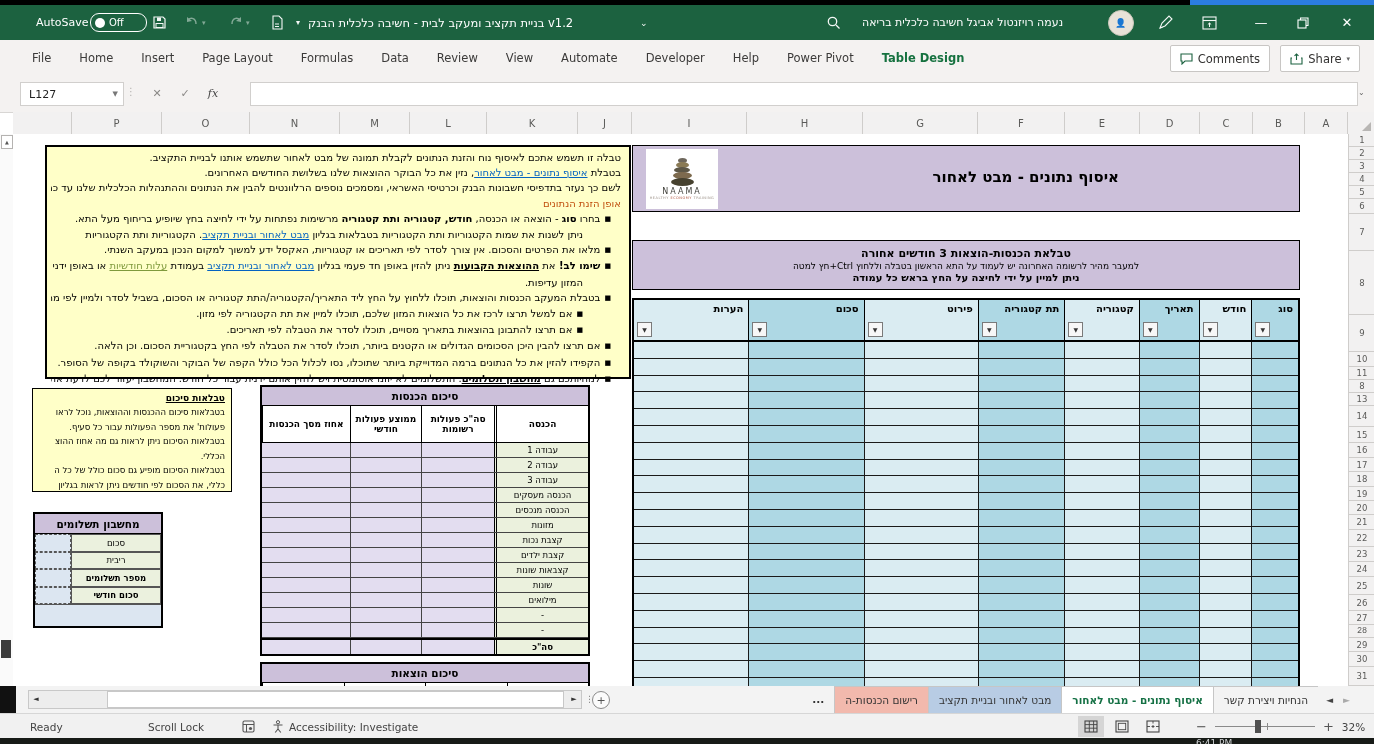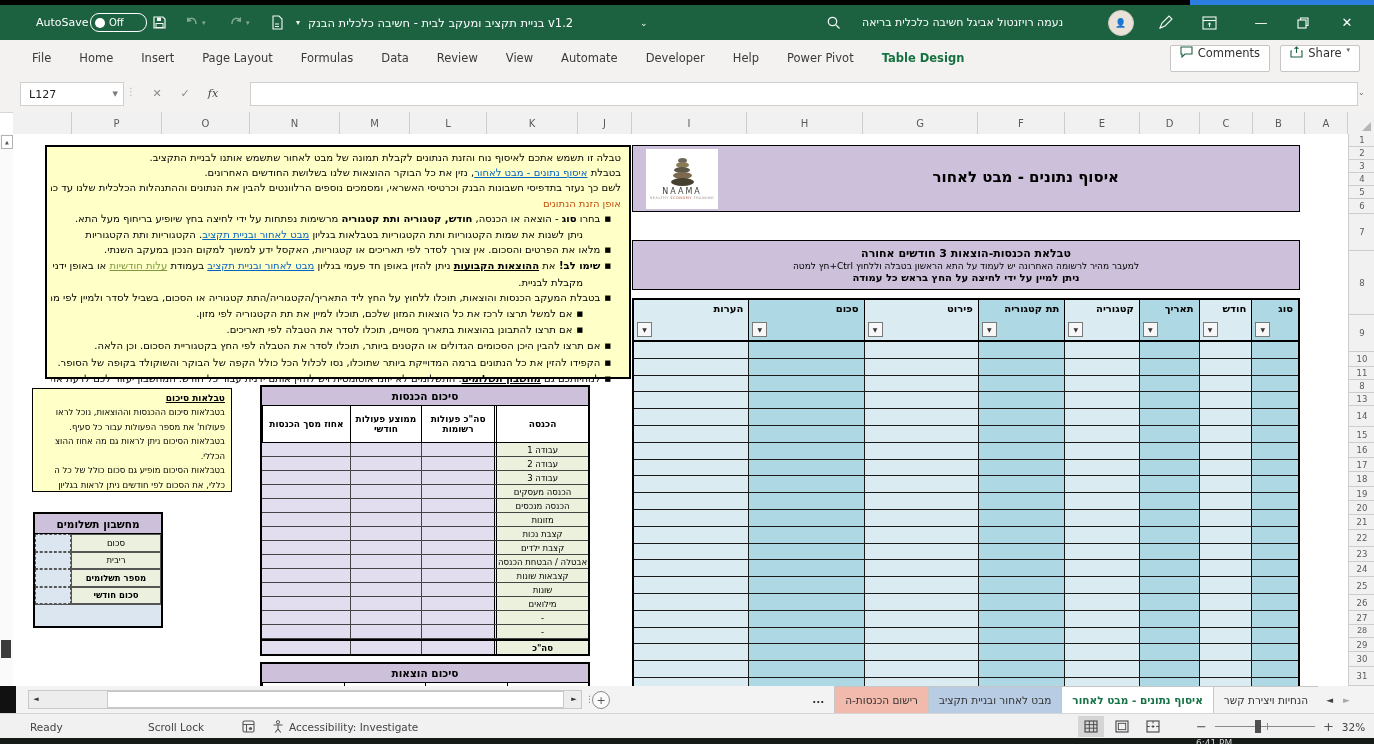--- a/index.html
+++ b/index.html
@@ -21,21 +21,21 @@
   #user-name{font-size:11px;direction:rtl;}
   #avatar{width:24px;height:24px;border-radius:50%;background:#e8e2d8;border:1px solid #cfc9bd;
           display:flex;align-items:center;justify-content:center;color:#6b5d46;font-size:9px;}
   .winbtn{width:34px;justify-content:center;font-size:13px;}
   
   #ribbon{top:40px;left:0;width:1374px;height:36px;background:#f4f2f1;border-bottom:1px solid #e1dfdd;}
   #ribbon-tabs{position:absolute;left:18px;top:0;height:36px;display:flex;align-items:center;gap:0;}
   .rtab{padding:0 14px;font-size:11.5px;color:#3b3a39;height:36px;display:flex;align-items:center;}
   .rtab.active{color:#15713f;font-weight:bold;}
   .rib-btn{position:absolute;top:5px;height:25px;border:1px solid #c8c6c4;background:#fff;border-radius:2px;
-           display:flex;align-items:flex-start;gap:5px;padding:0 9px;font-size:11.5px;color:#323130;}
+           display:flex;align-items:center;gap:5px;padding:0 9px;font-size:11.5px;color:#323130;}
   
   #fbar{top:76px;left:0;width:1374px;height:36px;background:#f4f2f1;border-bottom:1px solid #d8d6d4;}
   #name-box{position:absolute;left:20px;top:6px;width:94px;height:22px;background:#fff;border:1px solid #d1cfcd;
             font-size:11px;color:#222;display:flex;align-items:center;padding-left:8px;}
   #name-caret{position:absolute;right:5px;color:#777;font-size:7px;}
   .fb-btn{position:absolute;top:6px;height:22px;width:26px;display:flex;align-items:center;justify-content:center;
           color:#8a8886;font-size:11px;background:#fff;}
   #formula-input{position:absolute;left:250px;top:6px;width:1100px;height:22px;background:#fff;border:1px solid #d1cfcd;
                  font-size:11px;padding-left:6px;color:#222;display:flex;align-items:center;}
   
@@ -348,21 +348,21 @@
 
   <div class="g" id="instr-box">
       <div class="instr-line"><span class="">טבלה זו תשמש אתכם לאיסוף נוח והזנת הנתונים לקבלת תמונה של מבט לאחור שתשמש אותנו לבניית התקציב.</span></div>
       <div class="instr-line"><span class="">בטבלת </span><span class="s-link">איסוף נתונים - מבט לאחור</span><span class="">, נזין את כל הבוקר ההוצאות שלנו בשלושת החודשים האחרונים.</span></div>
       <div class="instr-line"><span class="">לשם כך נעזר בתדפיסי חשבונות הבנק וכרטיסי האשראי, ומסמכים נוספים הרלוונטים להבין את הנתונים וההתנהלות הכלכלית שלנו עד כה.</span></div>
       <div class="instr-line"><span class="s-red">אופן הזנת הנתונים</span></div>
       <div class="instr-line ind1"><span class="blt">■</span><span class="">בחרו </span><span class="s-bold">סוג</span><span class=""> - הוצאה או הכנסה, </span><span class="s-bold">חודש, קטגוריה ותת קטגוריה</span><span class=""> מרשימות נפתחות על ידי לחיצה בחץ שיופיע בריחוף מעל התא.</span></div>
       <div class="instr-line ind2"><span class="">ניתן לשנות את שמות הקטגוריות ותת הקטגוריות בטבלאות בגליון </span><span class="s-link">מבט לאחור ובניית תקציב</span><span class="">. הקטגוריות ותת הקטגוריות</span></div>
       <div class="instr-line ind1"><span class="blt">■</span><span class="">מלאו את הפרטים והסכום. אין צורך לסדר לפי תאריכים או קטגוריות, האקסל ידע למשוך למקום הנכון במעקב השנתי.</span></div>
       <div class="instr-line ind1"><span class="blt">■</span><span class="s-bold">שימו לב! </span><span class="">את </span><span class="s-boldu">ההוצאות הקבועות</span><span class=""> ניתן להזין באופן חד פעמי בגליון </span><span class="s-link">מבט לאחור ובניית תקציב</span><span class=""> בעמודת </span><span class="s-linkg">עלות חודשיות</span><span class=""> או באופן ידני בגליון</span></div>
-      <div class="instr-line ind2"><span class="">מקבלת לבניית.</span></div>
+      <div class="instr-line ind2"><span class="">המזון עדיפות.</span></div>
       <div class="instr-line ind1"><span class="blt">■</span><span class="">בטבלת המעקב הכנסות והוצאות, תוכלו ללחוץ על החץ ליד התאריך/הקטגוריה/התת קטגוריה או הסכום, בשביל לסדר ולמיין לפי מה שתר</span></div>
       <div class="instr-line ind2"><span class="blt">■</span><span class="">אם למשל תרצו לרכז את כל הוצאות המזון שלכם, תוכלו למיין את תת הקטגוריה לפי מזון.</span></div>
       <div class="instr-line ind2"><span class="blt">■</span><span class="">אם תרצו להתבונן בהוצאות בתאריך מסויים, תוכלו לסדר את הטבלה לפי תאריכים.</span></div>
       <div class="instr-line ind1"><span class="blt">■</span><span class="">אם תרצו להבין היכן הסכומים הגדולים או הקטנים ביותר, תוכלו לסדר את הטבלה לפי החץ בקטגוריית הסכום. וכן הלאה.</span></div>
       <div class="instr-line ind1"><span class="blt">■</span><span class="">הקפידו להזין את כל הנתונים ברמה המדוייקת ביותר שתוכלו, נסו לכלול הכל כולל הקפה של הבוקר והשוקולד בקופה של הסופר.</span></div>
       <div class="instr-line ind1"><span class="blt">■</span><span class="">לנוחיותכם גם </span><span class="s-boldu">מחשבון תשלומים</span><span class="">. התשלומים לא יוזנו אוטומטית ויש להזין אותם ידנית עבור כל חודש. המחשבון יעזור לכם לדעת את הסכ</span></div>
     </div>
 
   <div class="g" id="main-title-box">
     <div id="main-title">איסוף נתונים - מבט לאחור</div>
@@ -661,26 +661,20 @@
           <div class="inc-cell" style="width: 72px;"></div>
           <div class="inc-cell" style="width: 89px;"></div>
         </div>
         <div class="inc-row">
           <div class="inc-lab" style="width: 95px;">קצבת ילדים</div>
           <div class="inc-cell" style="width: 74px;"></div>
           <div class="inc-cell" style="width: 72px;"></div>
           <div class="inc-cell" style="width: 89px;"></div>
         </div>
         <div class="inc-row">
-          <div class="inc-lab" style="width: 95px;">אבטלה / הבטחת הכנסה</div>
-          <div class="inc-cell" style="width: 74px;"></div>
-          <div class="inc-cell" style="width: 72px;"></div>
-          <div class="inc-cell" style="width: 89px;"></div>
-        </div>
-        <div class="inc-row">
           <div class="inc-lab" style="width: 95px;">קצבאות שונות</div>
           <div class="inc-cell" style="width: 74px;"></div>
           <div class="inc-cell" style="width: 72px;"></div>
           <div class="inc-cell" style="width: 89px;"></div>
         </div>
         <div class="inc-row">
           <div class="inc-lab" style="width: 95px;">שונות</div>
           <div class="inc-cell" style="width: 74px;"></div>
           <div class="inc-cell" style="width: 72px;"></div>
           <div class="inc-cell" style="width: 89px;"></div>

